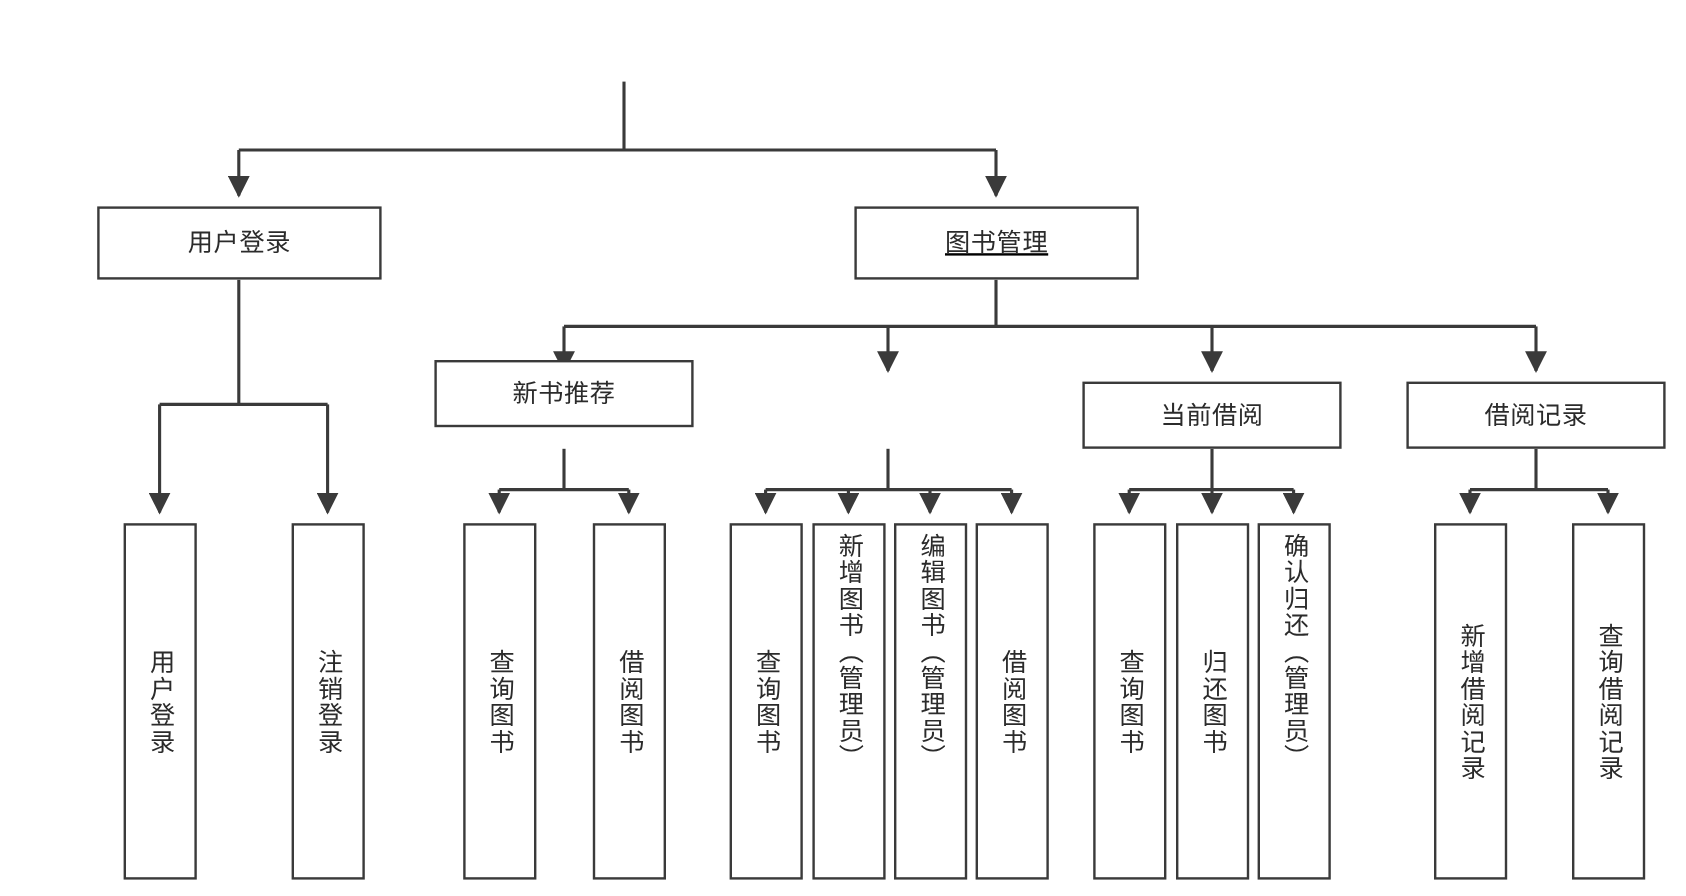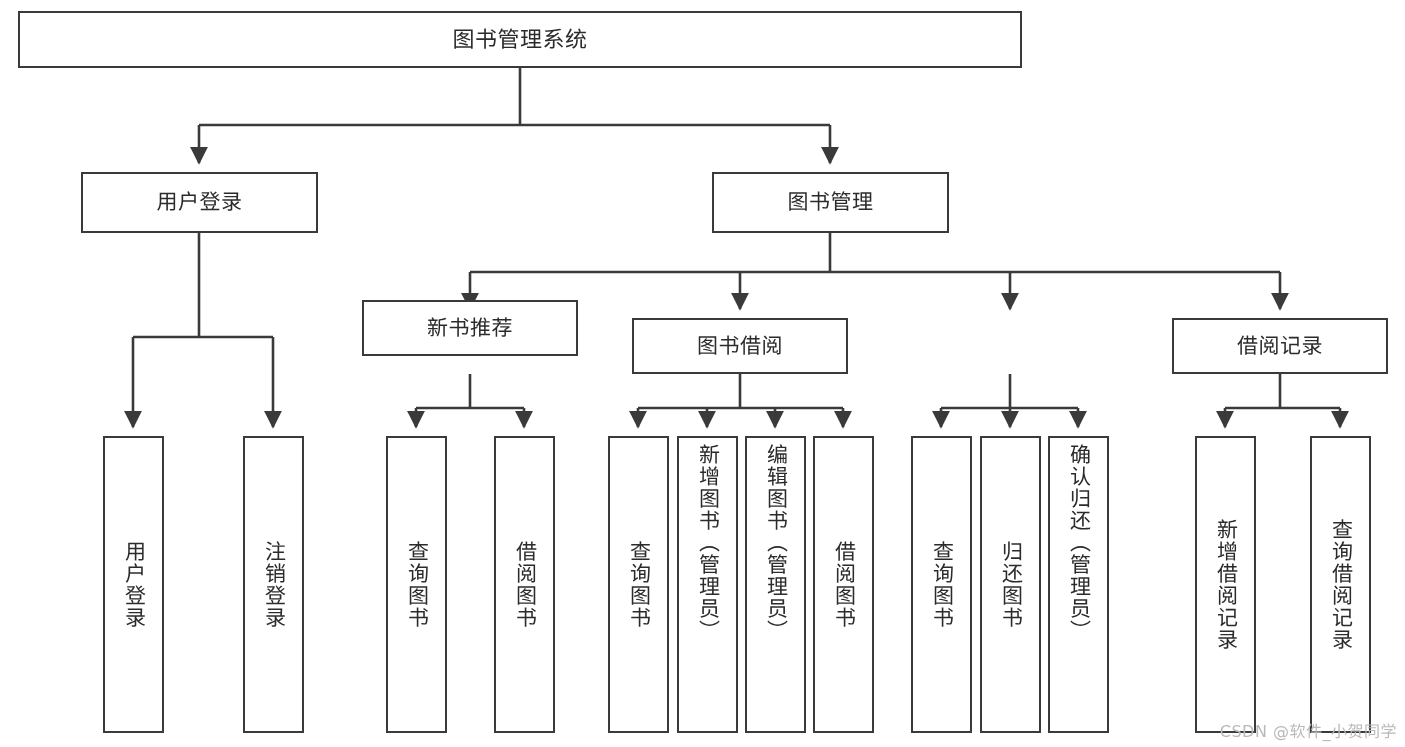--- a/index.html
+++ b/index.html
@@ -124,40 +124,37 @@
       <path d="M 1010 408 L 1010 427" marker-end="url(#arrow)"></path>
       <path d="M 1078 408 L 1078 427" marker-end="url(#arrow)"></path>
 
       <path d="M 1280 374 L 1280 408"></path>
       <path d="M 1225 408 L 1340 408"></path>
       <path d="M 1225 408 L 1225 427" marker-end="url(#arrow)"></path>
       <path d="M 1340 408 L 1340 427" marker-end="url(#arrow)"></path>
     </g>
   </svg>
 
-  <div class="node root horiz" style="left:18px; top:11px; width:1004px; height:57px;">
-    <span class="label">图书管理系统</span>
-  </div>
 
   <div class="node horiz" style="left:81px; top:172px; width:237px; height:61px;">
     <span class="label">用户登录</span>
   </div>
 
-  <div class="node horiz" style="left:712px; top:172px; width:237px; height:61px;">
+  <div class="node horiz" style="left:712px; top:172px; width:237px; height:61px;text-decoration:underline;">
     <span class="label">图书管理</span>
   </div>
 
   <div class="node horiz" style="left:362px; top:300px; width:216px; height:56px;">
     <span class="label">新书推荐</span>
   </div>
 
-  <div class="node horiz" style="left:632px; top:318px; width:216px; height:56px;">
-    <span class="label">图书借阅</span>
-  </div>
-
+
+  <div class="node horiz" style="left:902px; top:318px; width:216px; height:56px;">
+    <span class="label">当前借阅</span>
+  </div>
 
   <div class="node horiz" style="left:1172px; top:318px; width:216px; height:56px;align-items:center;">
     <span class="label">借阅记录</span>
   </div>
 
   <div class="node vert center-v" style="left:103px; top:436px; width:61px; height:297px;">
     <span class="label">用户登录</span>
   </div>
 
   <div class="node vert center-v" style="left:243px; top:436px; width:61px; height:297px;">
@@ -201,15 +198,14 @@
   </div>
 
   <div class="node vert center-v" style="left:1195px; top:436px; width:61px; height:297px;">
     <span class="label">新增借阅记录</span>
   </div>
 
   <div class="node vert center-v" style="left:1310px; top:436px; width:61px; height:297px;">
     <span class="label">查询借阅记录</span>
   </div>
 
-  <div id="watermark">CSDN @软件_小贺同学</div>
 
 </div>
 
 </body></html>

